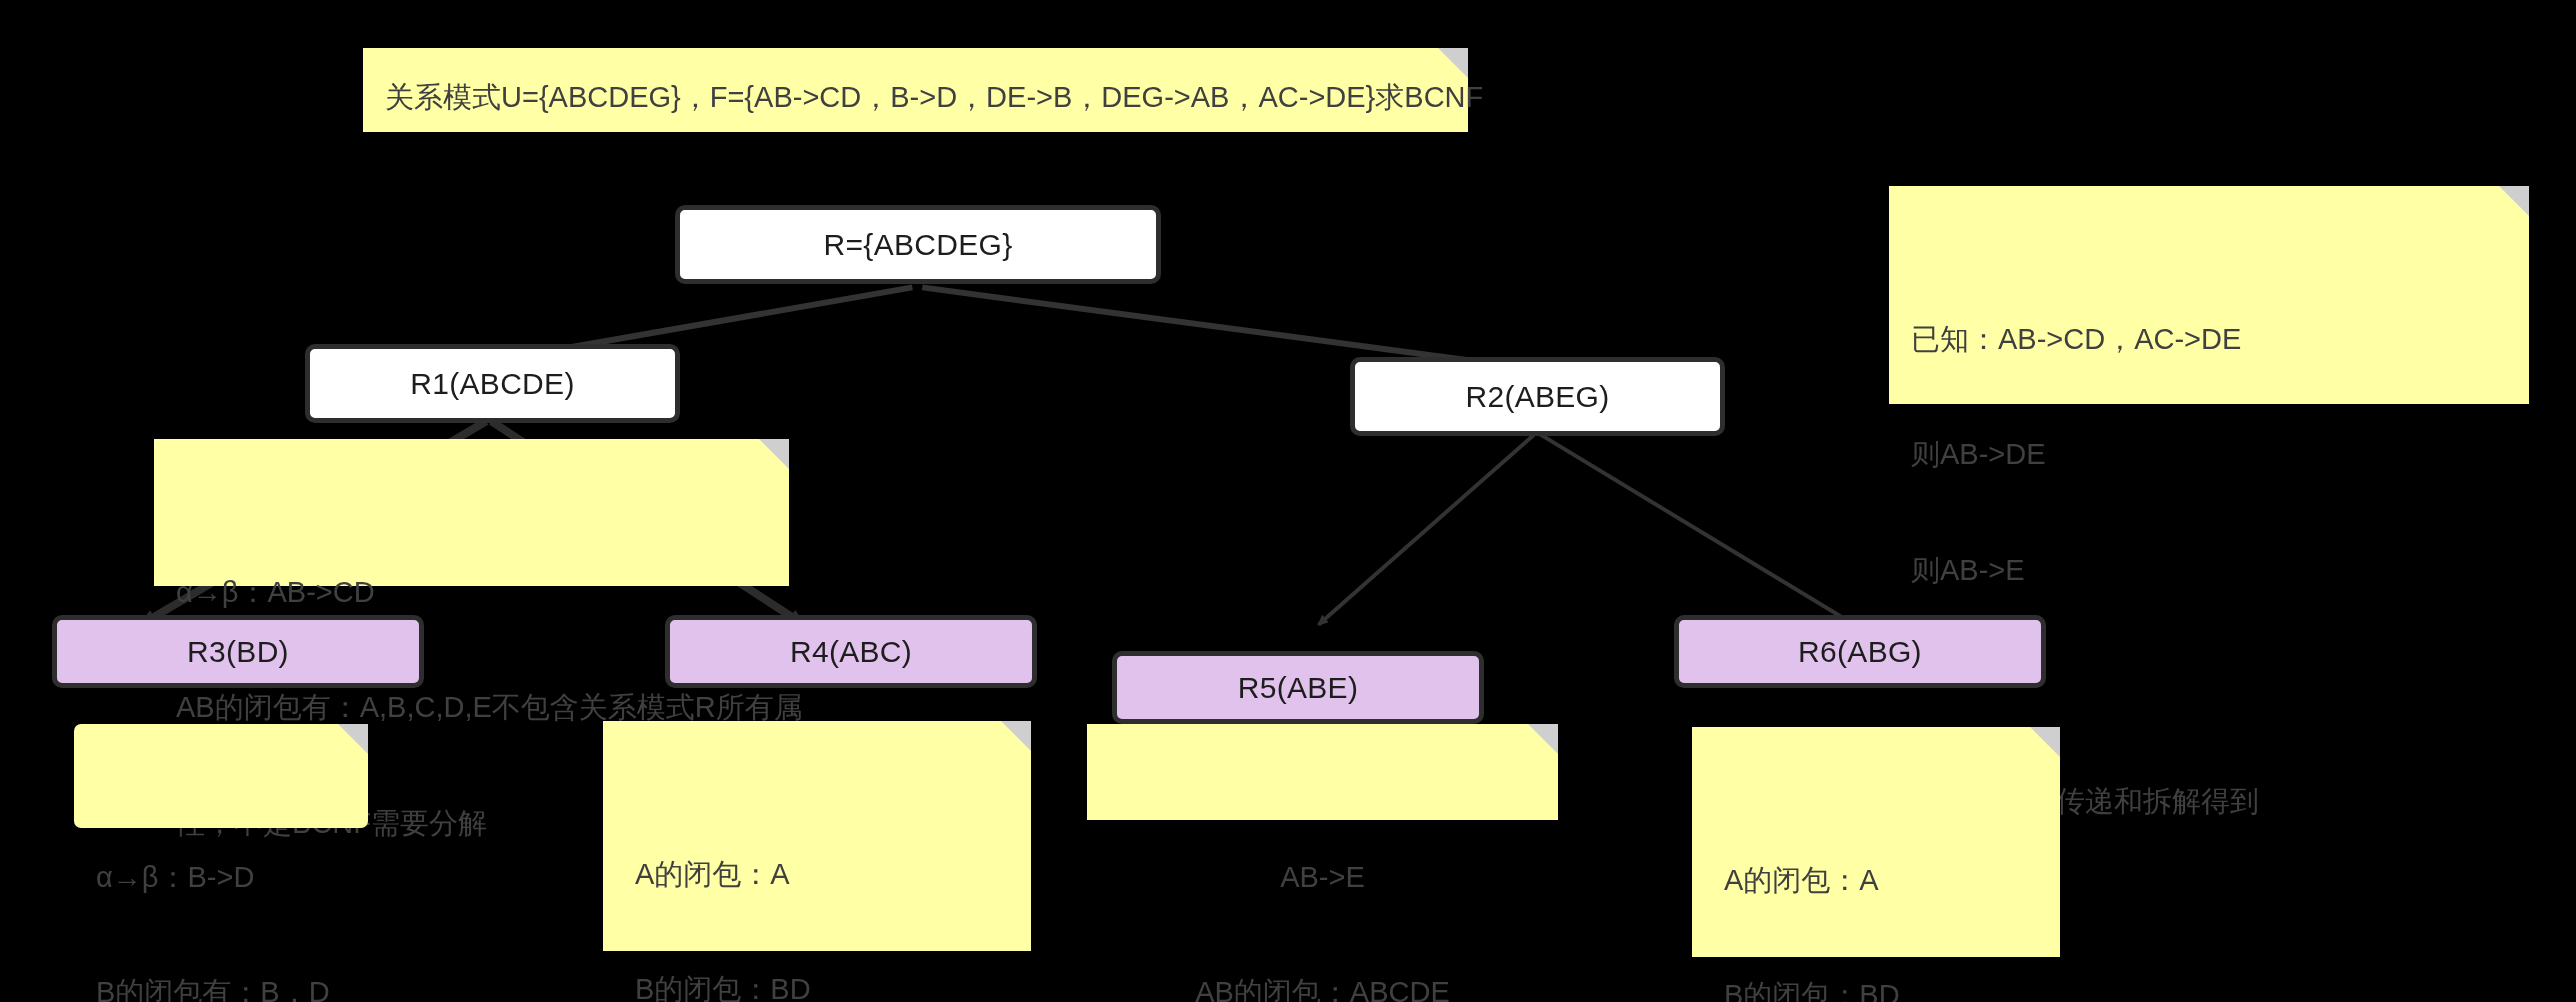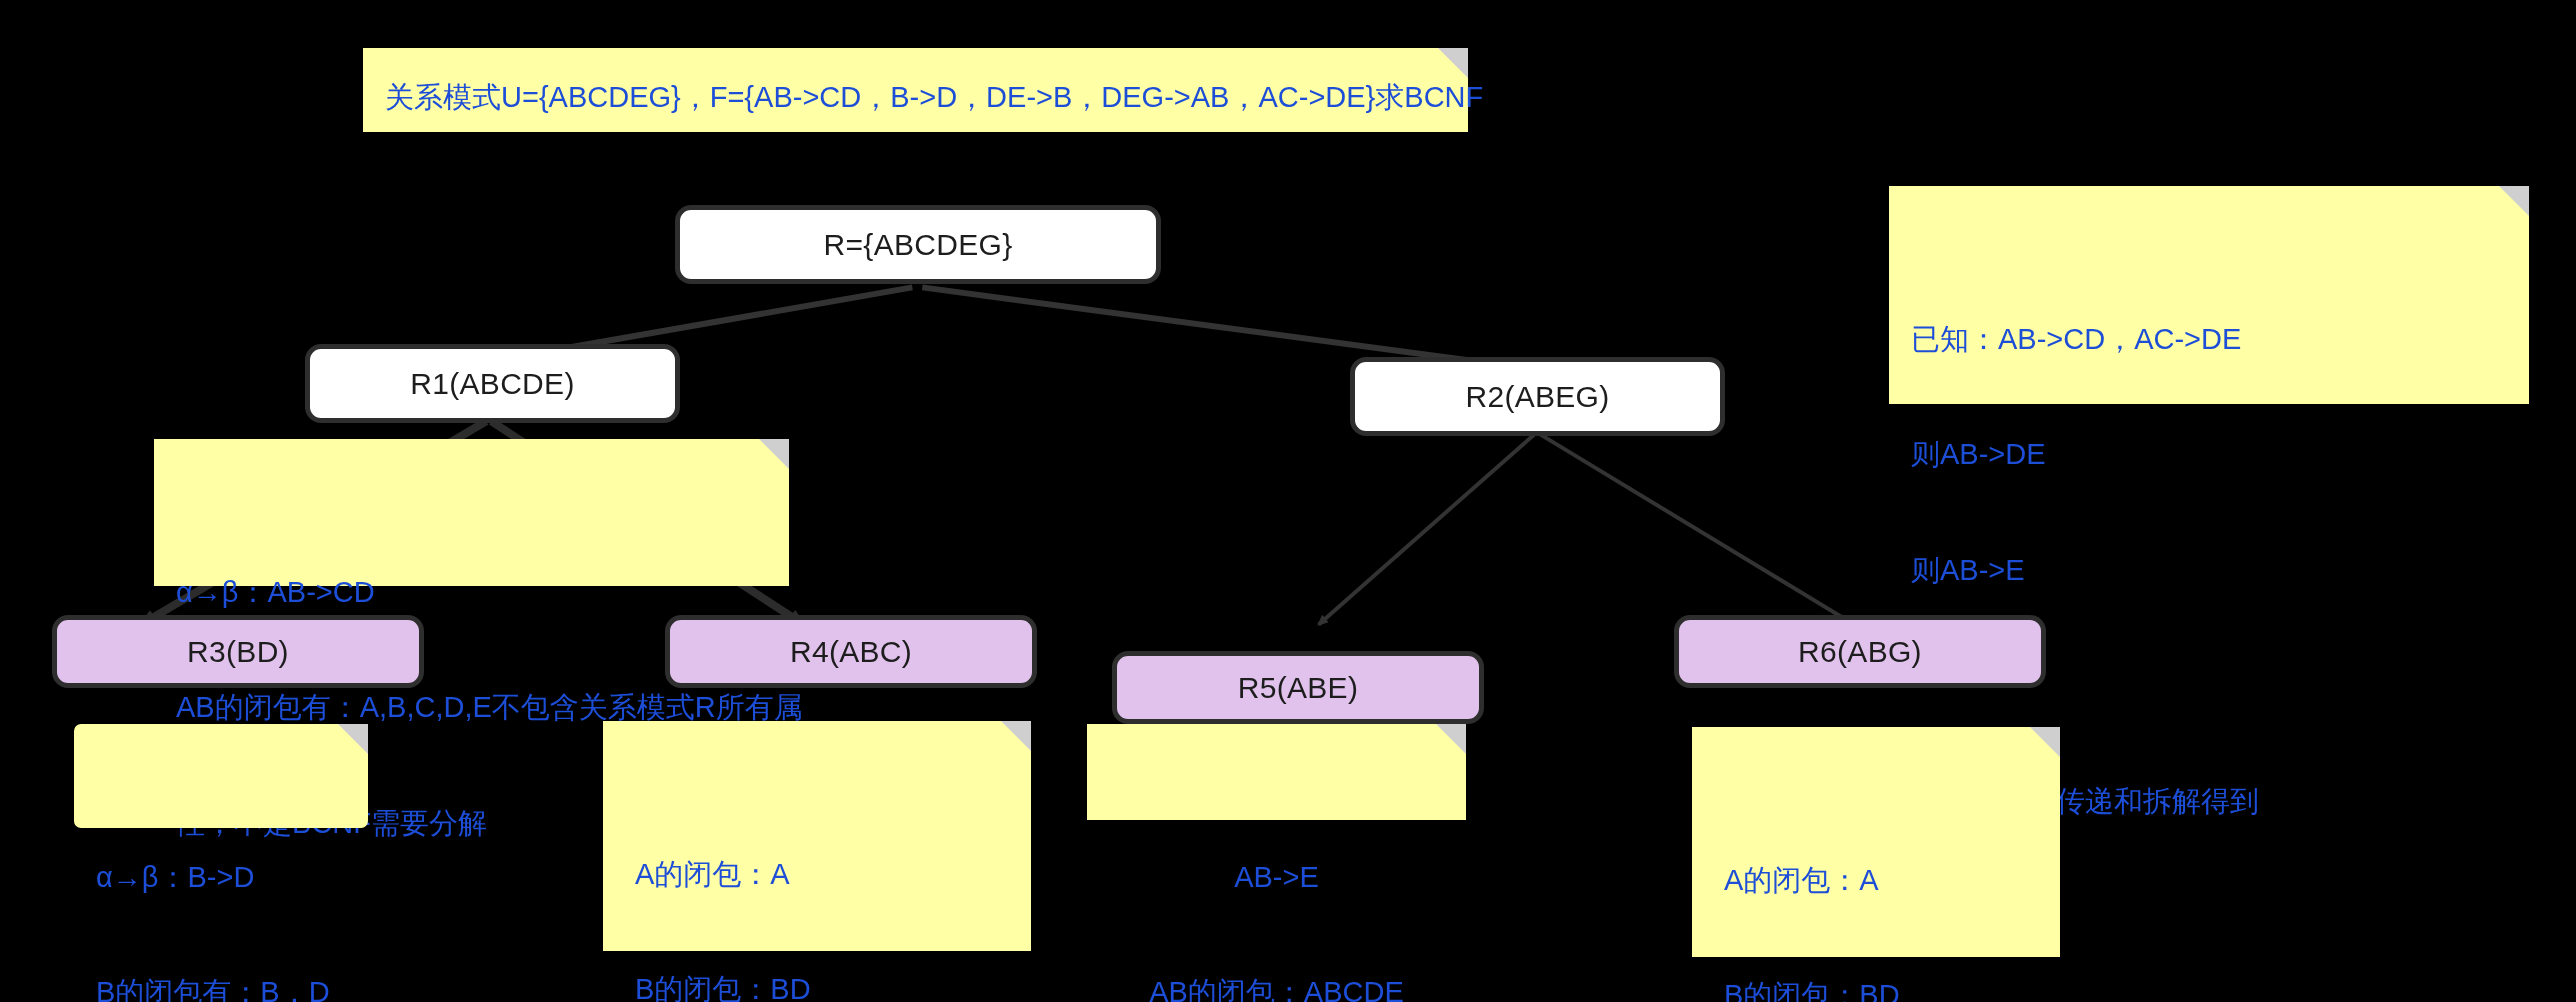--- a/index.html
+++ b/index.html
@@ -21,38 +21,38 @@
     top: 0;
     width: 2576px;
     height: 1002px;
     pointer-events: none;
   }
   
   .node {
     position: absolute;
     box-sizing: border-box;
     border: 5px solid #2e2e2e;
-    border-radius: 16px;
+    border-radius: 10px;
     display: flex;
     align-items: center;
     justify-content: center;
     color: #1d1d1d;
     font-size: 30px;
     letter-spacing: 0.3px;
     z-index: 3;
   }
   .node.white { background: #ffffff; }
   .node.purple { background: #e0c2ec; }
 
   
   .note {
     position: absolute;
     box-sizing: border-box;
     background: #ffffa6;
-    color: #1d4ed8;
+    color: #404040;
     font-size: 29px;
     line-height: 1.33;
     padding: 18px 22px 4px 22px;
     z-index: 1;
     white-space: pre;
   }
   .note .fold {
     position: absolute;
     right: 0;
     top: 0;
@@ -163,21 +163,21 @@
   <div class="note" style="left:603px; top:721px; width:428px; height:230px; padding-left:32px;">
     <span class="fold"></span>
     <span class="note-line">A的闭包：A</span>
     <span class="note-line">B的闭包：BD</span>
     
     
     
     
   </div>
 
-  <div class="note center" style="left:1087px; top:724px; width:379px; height:96px;">
+  <div class="note center" style="left:1087px; top:724px; width:471px; height:96px;">
     <span class="fold"></span>
     <span class="note-line">AB-&gt;E</span>
     <span class="note-line">AB的闭包：ABCDE</span>
   </div>
 
   <div class="note" style="left:1692px; top:727px; width:368px; height:230px; padding-left:32px;">
     <span class="fold"></span>
     <span class="note-line">A的闭包：A</span>
     <span class="note-line">B的闭包：BD</span>
     

